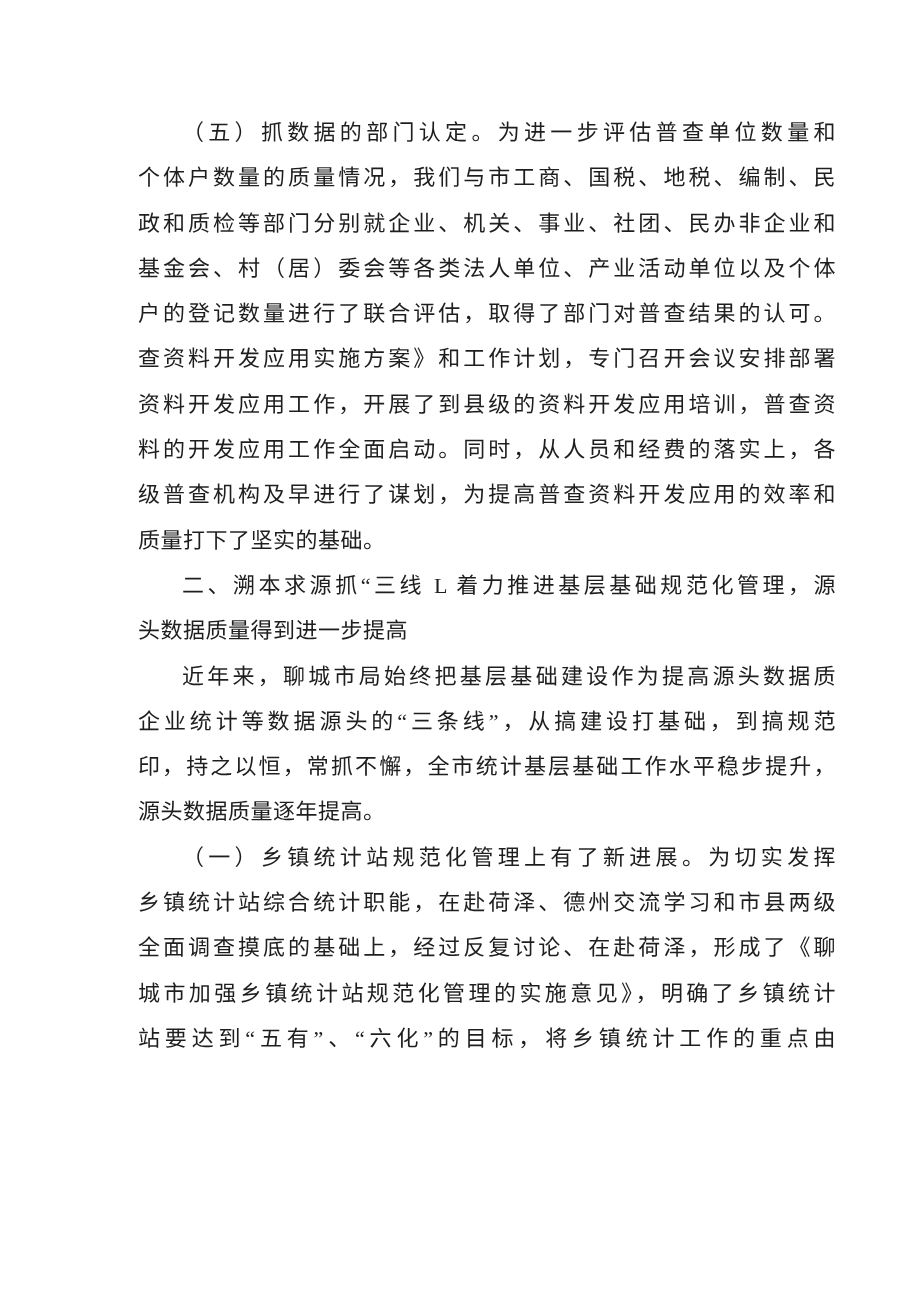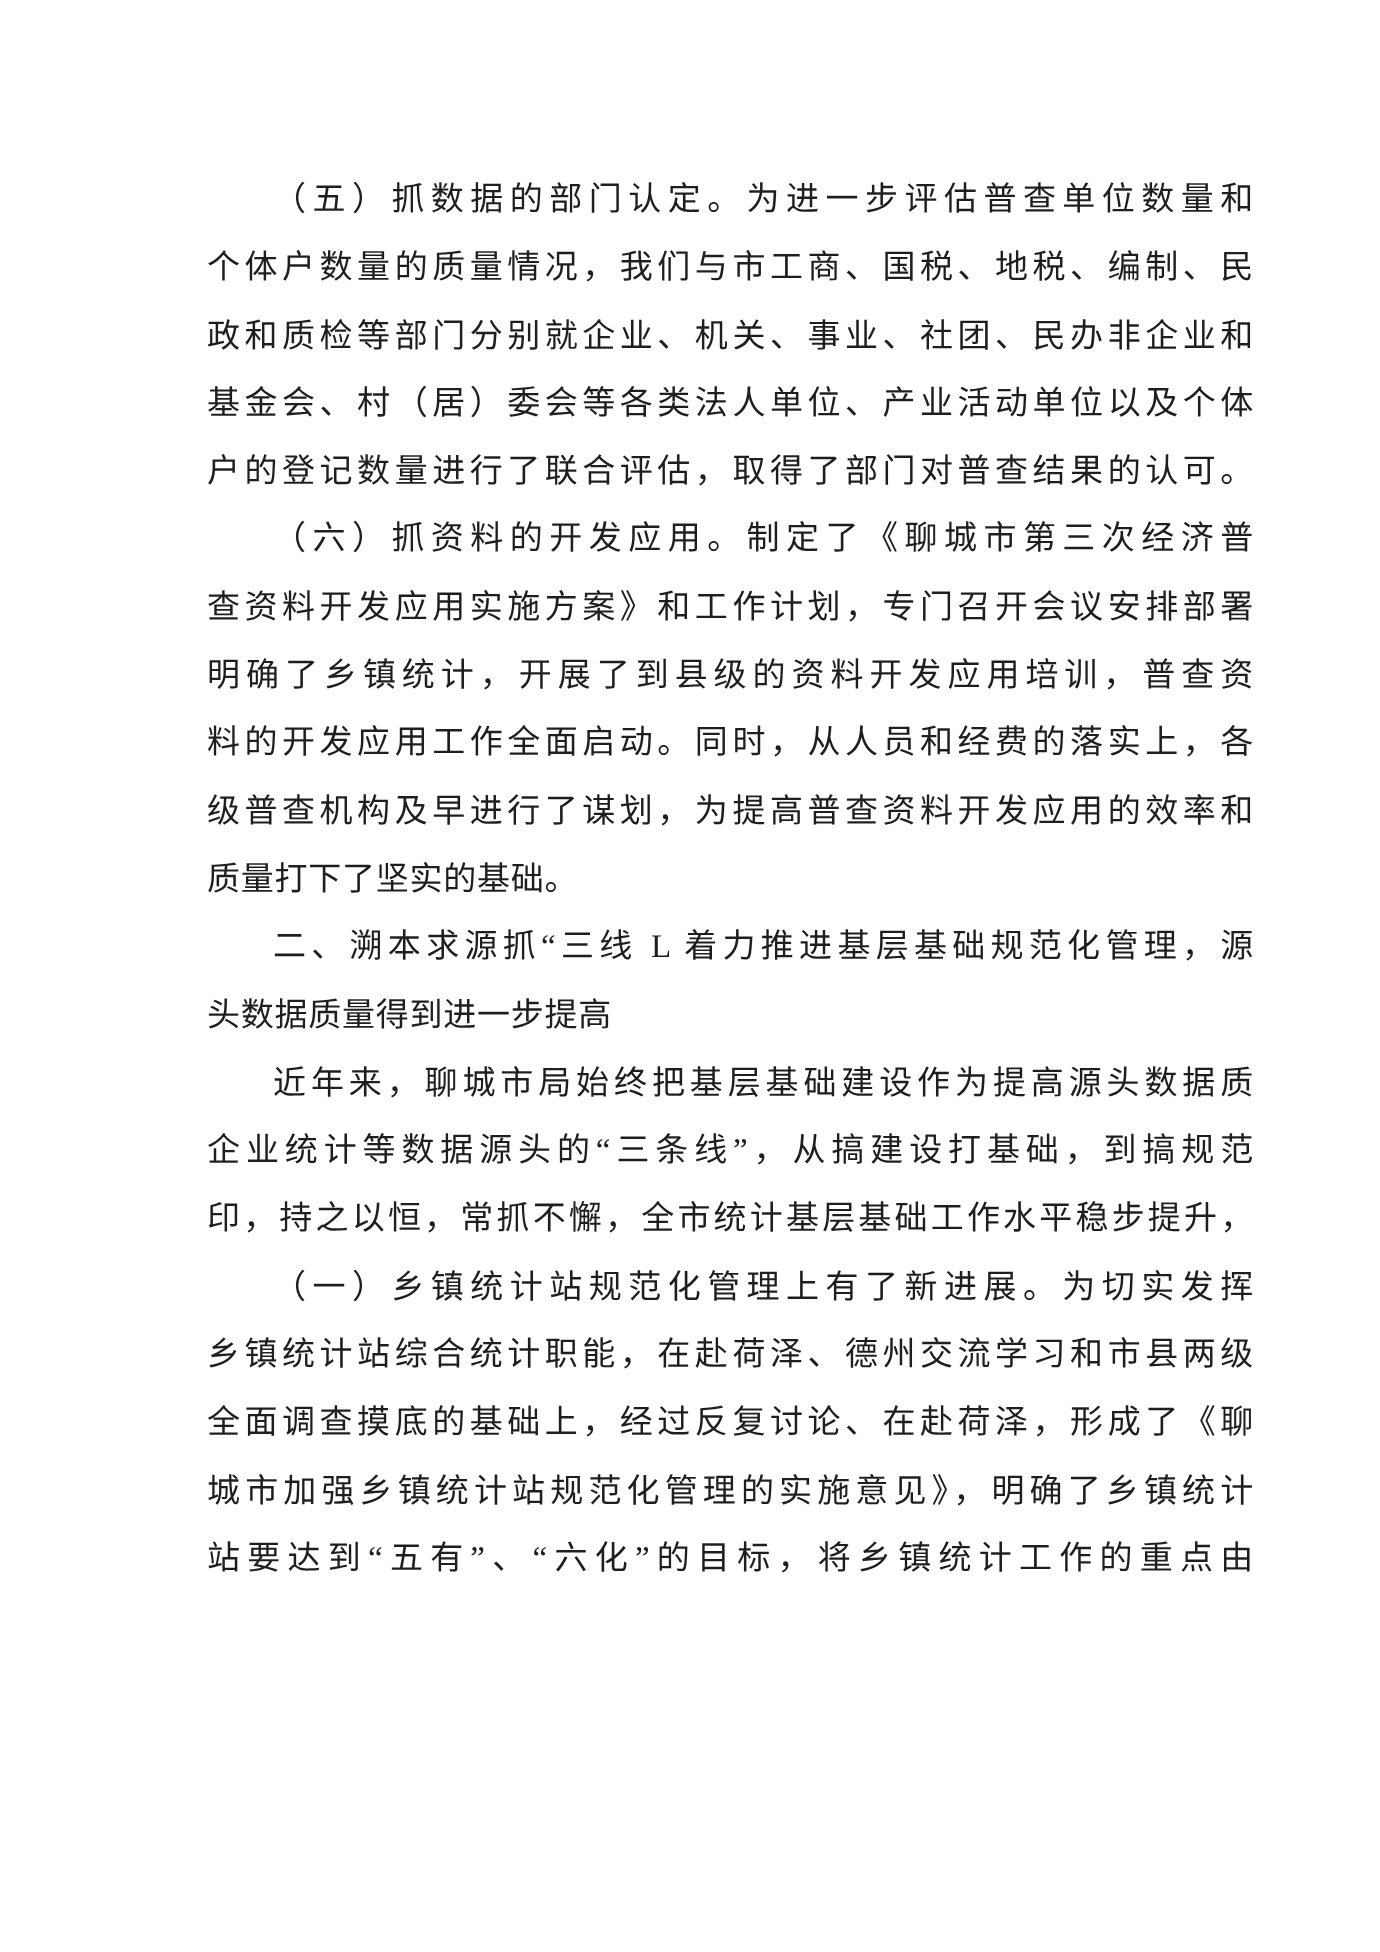--- a/index.html
+++ b/index.html
@@ -48,37 +48,37 @@
 
   <div class="para">
     <div class="line j indent">（五）抓数据的部门认定。为进一步评估普查单位数量和</div>
     <div class="line j">个体户数量的质量情况，我们与市工商、国税、地税、编制、民</div>
     <div class="line j">政和质检等部门分别就企业、机关、事业、社团、民办非企业和</div>
     <div class="line j">基金会、村（居）委会等各类法人单位、产业活动单位以及个体</div>
     <div class="line j">户的登记数量进行了联合评估，取得了部门对普查结果的认可。</div>
   </div>
 
   <div class="para">
-    <div class="line j indent">（六）抓资料的开发应用。制定了《聊城市第三次经济普</div>
     <div class="line j">查资料开发应用实施方案》和工作计划，专门召开会议安排部署</div>
-    <div class="line j">明确了乡镇统计，开展了到县级的资料开发应用培训，普查资</div>
+    <div class="line j">资料开发应用工作，开展了到县级的资料开发应用培训，普查资</div>
     <div class="line j">料的开发应用工作全面启动。同时，从人员和经费的落实上，各</div>
     <div class="line j">级普查机构及早进行了谋划，为提高普查资料开发应用的效率和</div>
     <div class="line e">质量打下了坚实的基础。</div>
   </div>
 
   <div class="para">
     <div class="line j indent">二、溯本求源抓“三线 L 着力推进基层基础规范化管理，源</div>
     <div class="line e">头数据质量得到进一步提高</div>
   </div>
 
   <div class="para">
     <div class="line j indent">近年来，聊城市局始终把基层基础建设作为提高源头数据质</div>
     <div class="line j">企业统计等数据源头的“三条线”，从搞建设打基础，到搞规范</div>
     <div class="line j">印，持之以恒，常抓不懈，全市统计基层基础工作水平稳步提升，</div>
+    <div class="line e">源头数据质量逐年提高。</div>
   </div>
 
   <div class="para">
     <div class="line j indent">（一）乡镇统计站规范化管理上有了新进展。为切实发挥</div>
     <div class="line j">乡镇统计站综合统计职能，在赴荷泽、德州交流学习和市县两级</div>
     <div class="line j">全面调查摸底的基础上，经过反复讨论、在赴荷泽，形成了《聊</div>
     <div class="line j">城市加强乡镇统计站规范化管理的实施意见》，明确了乡镇统计</div>
     <div class="line j">站要达到“五有”、“六化”的目标，将乡镇统计工作的重点由</div>
   </div>
 

